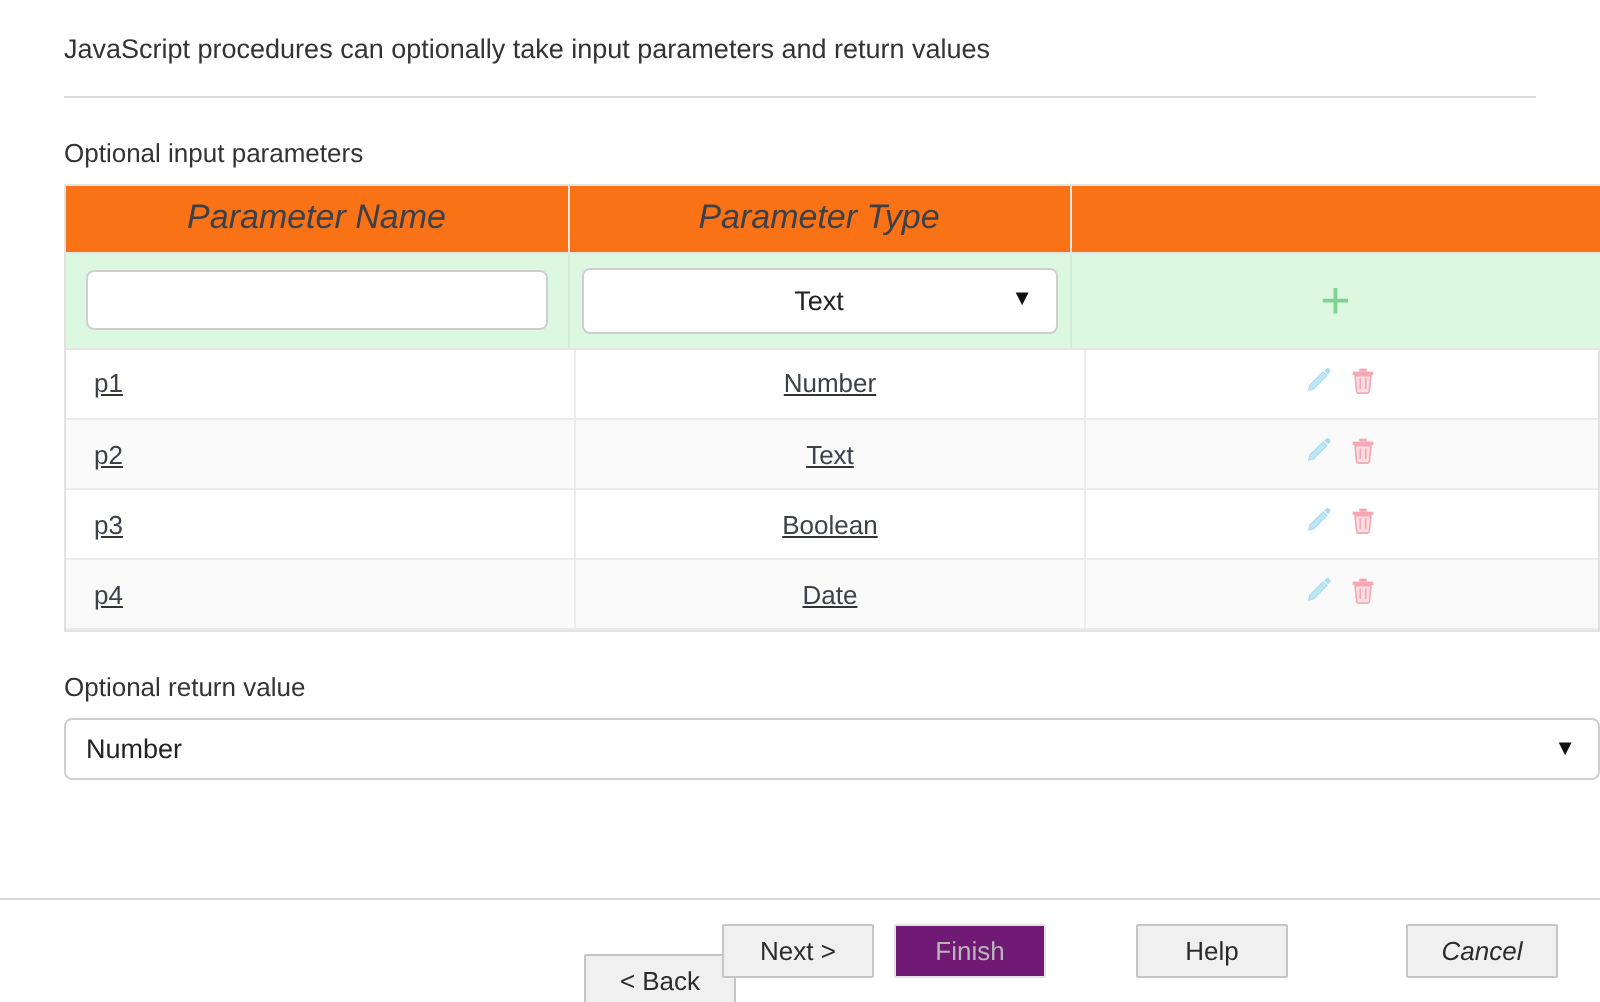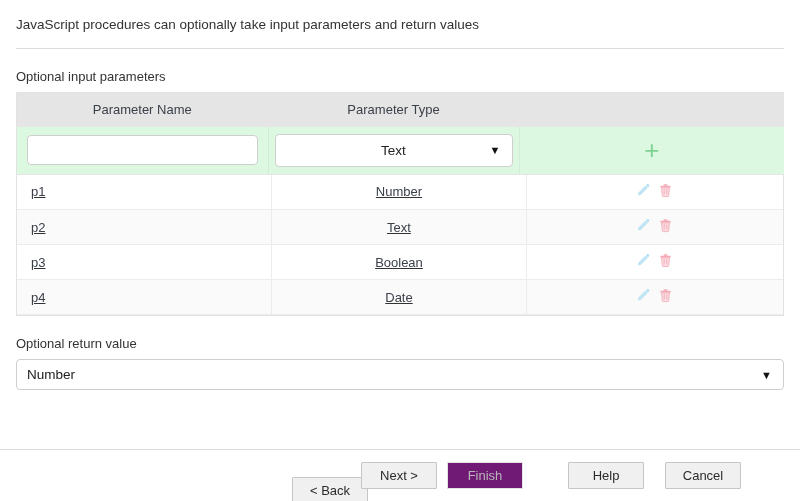--- a/index.html
+++ b/index.html
@@ -51,21 +51,21 @@
     font-weight: bold;
     line-height: 1;
     cursor: pointer;
     padding: 2px 3px;
     user-select: none;
   }
 
   
   .dialog-body {
     flex: 1 1 auto;
-    padding: 0 16px;
+    padding: 0 32px;
     box-sizing: border-box;
     position: relative;
   }
 
   .intro-text {
     font-size: 13.5px;
     color: #333333;
     padding: 17px 0 16px 0;
     white-space: nowrap;
   }
@@ -94,30 +94,31 @@
   table.params {
     border-collapse: collapse;
     width: 100%;
     table-layout: fixed;
   }
   table.params col.c-name   { width: 251px; }
   table.params col.c-type   { width: 251px; }
   table.params col.c-action { width: 265px; }
 
   table.params thead th {
-    background: #e5e5e5;
+    background: #f97316;
     font-weight: normal;
-    font-size: 13px;
+    font-size: 17px;
     color: #3b4049;
     height: 33px;
     text-align: center;
     border-right: 1px solid #e6e6e6;
     border-bottom: 1px solid #e6e6e6;
     box-sizing: border-box;
     padding: 0;
+    font-style: italic;
   }
   table.params thead th:last-child { border-right: none; }
 
   tr.add-row td {
     background: #ddf8e0;
     height: 48px;
     border-right: 1px solid #d4ecd7;
     border-bottom: 1px solid #e6e6e6;
     padding: 0;
     text-align: center;
@@ -292,21 +293,21 @@
   .btn.disabled {
     color: #b7b7b7;
     background: #701a75;
     border-color: #e2e2e2;
     cursor: default;
   }
   .btn-back   { position: absolute; left: 292px; margin-top: 29px; }
   .btn-next   { position: absolute; left: 361px; }
   .btn-finish { position: absolute; left: 447px; }
   .btn-help   { position: absolute; left: 568px; }
-  .btn-cancel { position: absolute; left: 665px; }
+  .btn-cancel { position: absolute; left: 703px; font-style: italic; }
 </style>
 </head>
 <body>
 
 <div class="dialog">
 
 
   <div class="dialog-body">
 
     <div class="intro-text">JavaScript procedures can optionally take input parameters and return values</div>

